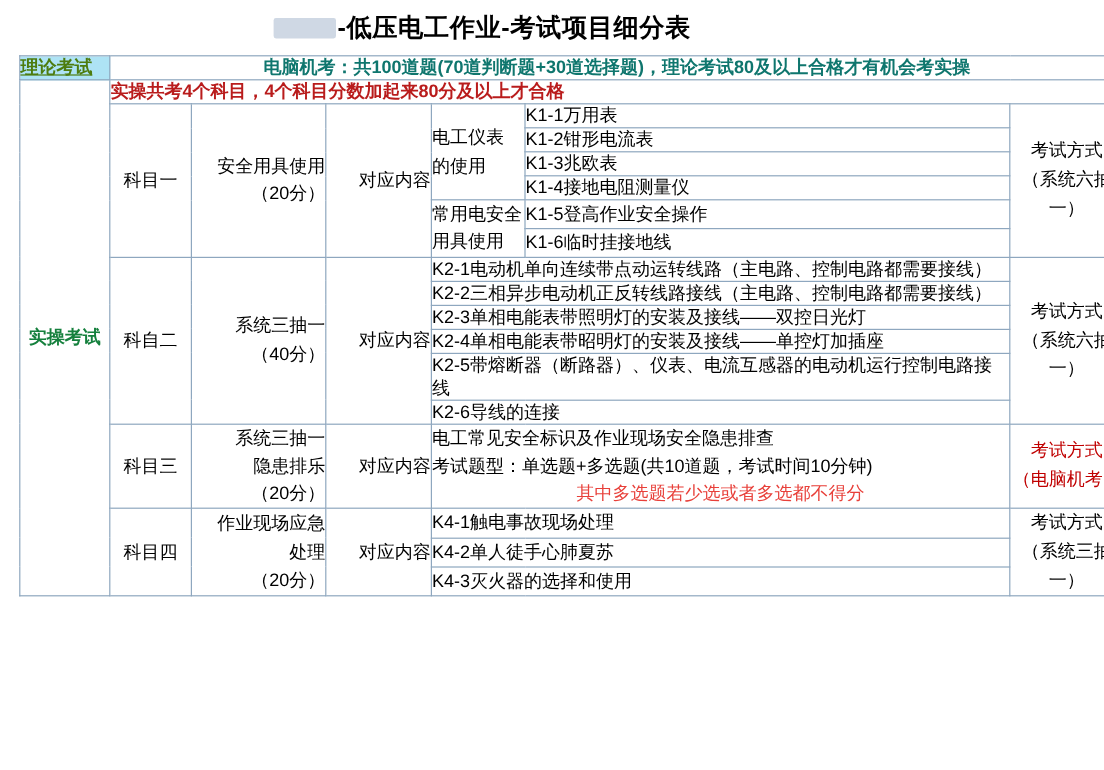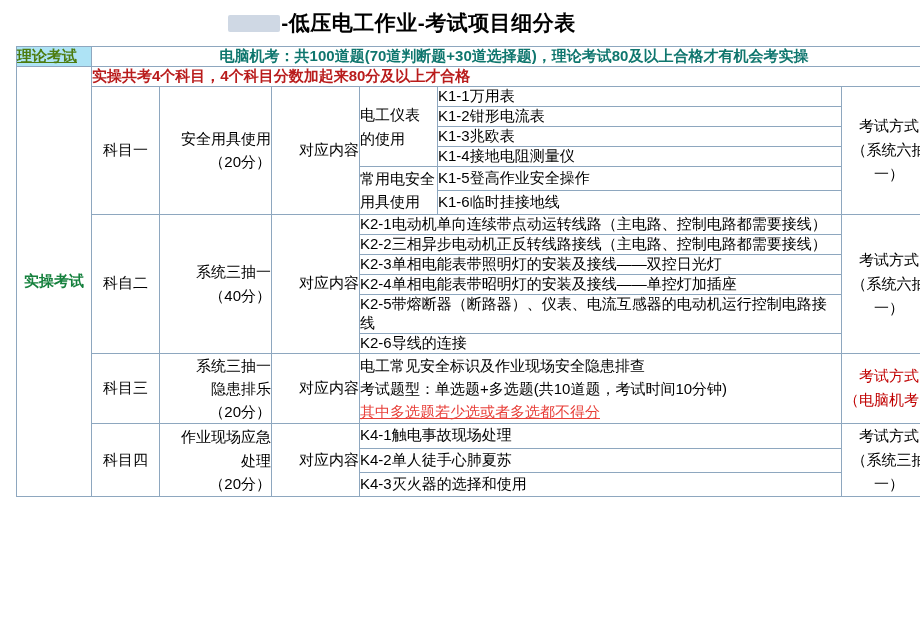--- a/index.html
+++ b/index.html
@@ -118,22 +118,21 @@
   .c-method.red {
     color: #c00000;
   }
   .multiline {
     line-height: 1.55;
   }
   .red-text {
     color: #e8403a;
   }
   .center {
-    text-align: left;
-    text-decoration: underline;
+    text-align: center;
   }
 </style>
 </head>
 <body>
 
 <div class="page">
 
   <div class="title-row">
     <span class="redacted"></span>
       <span>-低压电工作业-考试项目细分表</span>

